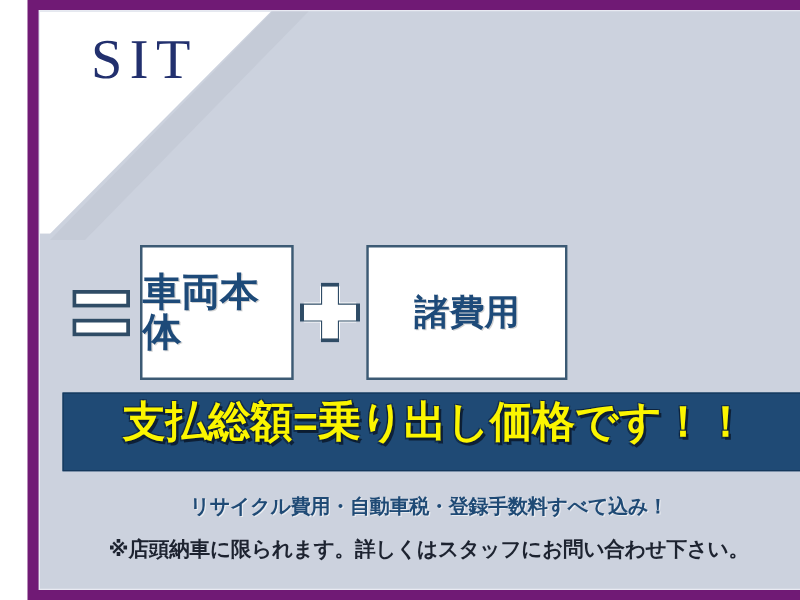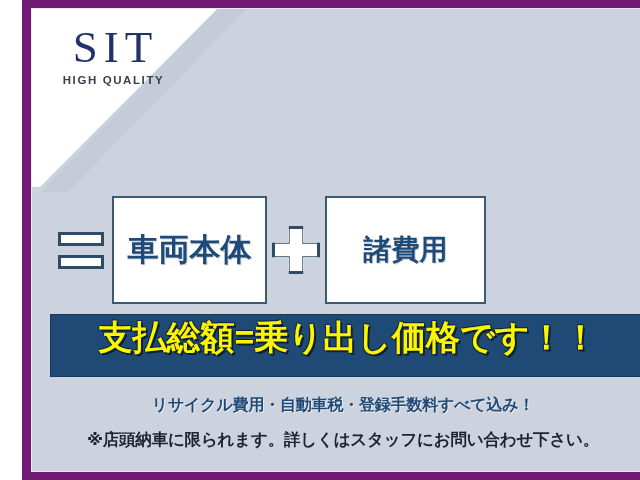--- a/index.html
+++ b/index.html
@@ -128,21 +128,21 @@
 
   .box-total {
     width: 144px;
     background: #fbf500;
     border: 2px solid #3c5a74;
     font-size: 37px;
     color: #1d4a79;
     text-shadow: 1px 1px 0 rgba(0,0,0,.18);
   }
   .box-body {
-    width: 155px;
+    width: 123px;
     background: #ffffff;
     border: 2px solid #3c5a74;
     font-size: 31px;
     color: #1d4a79;
     text-shadow: 1px 1px 0 rgba(0,0,0,.18);
     gap: 31px;
   }
   .box-fees {
     width: 161px;
     background: #ffffff;
@@ -262,21 +262,20 @@
 <body>
 
 <div class="banner">
   <div class="inner-panel">
 
     <div class="logo-wedge"></div>
     <div class="logo-wedge-shade"></div>
 
     <div class="logo-block">
       <div class="logo-mark">SIT</div>
-      <div class="logo-sub">HIGH QUALITY</div>
     </div>
 
 
     <div class="formula-row">
 
 
       <div class="op op-equals">
         <div>
           <div class="eq-bar"></div>
           <div class="eq-bar"></div>

